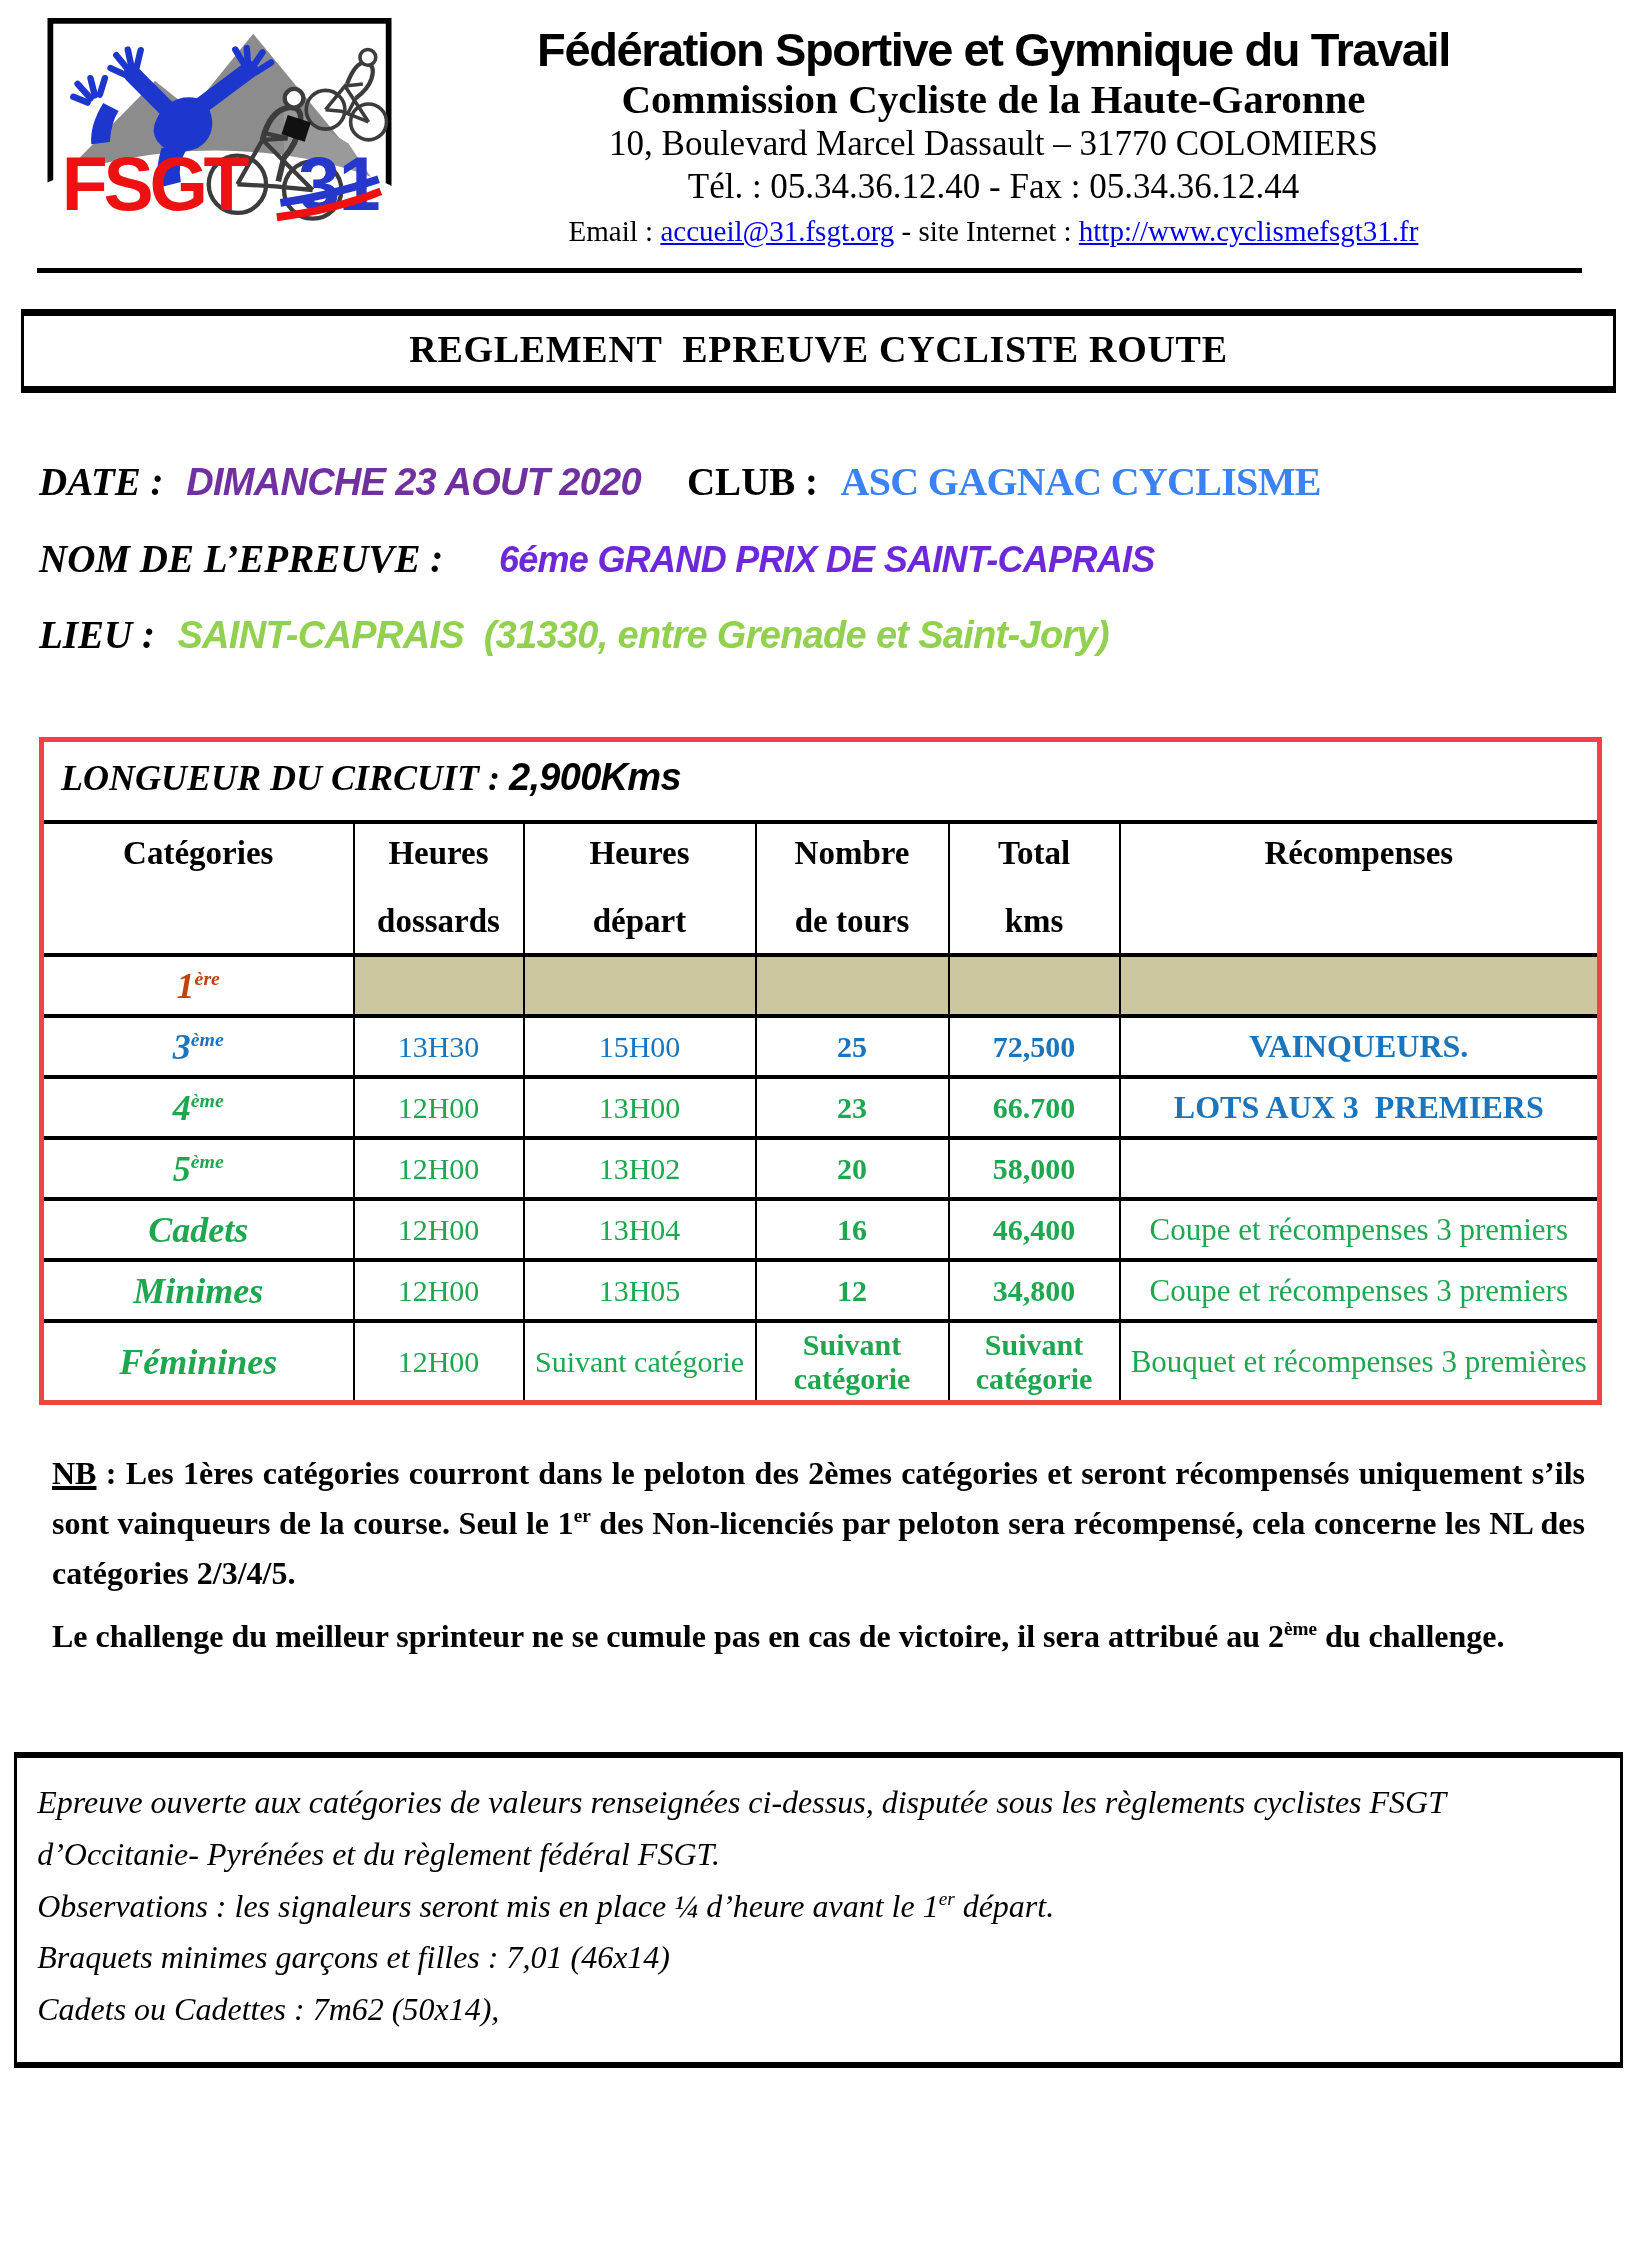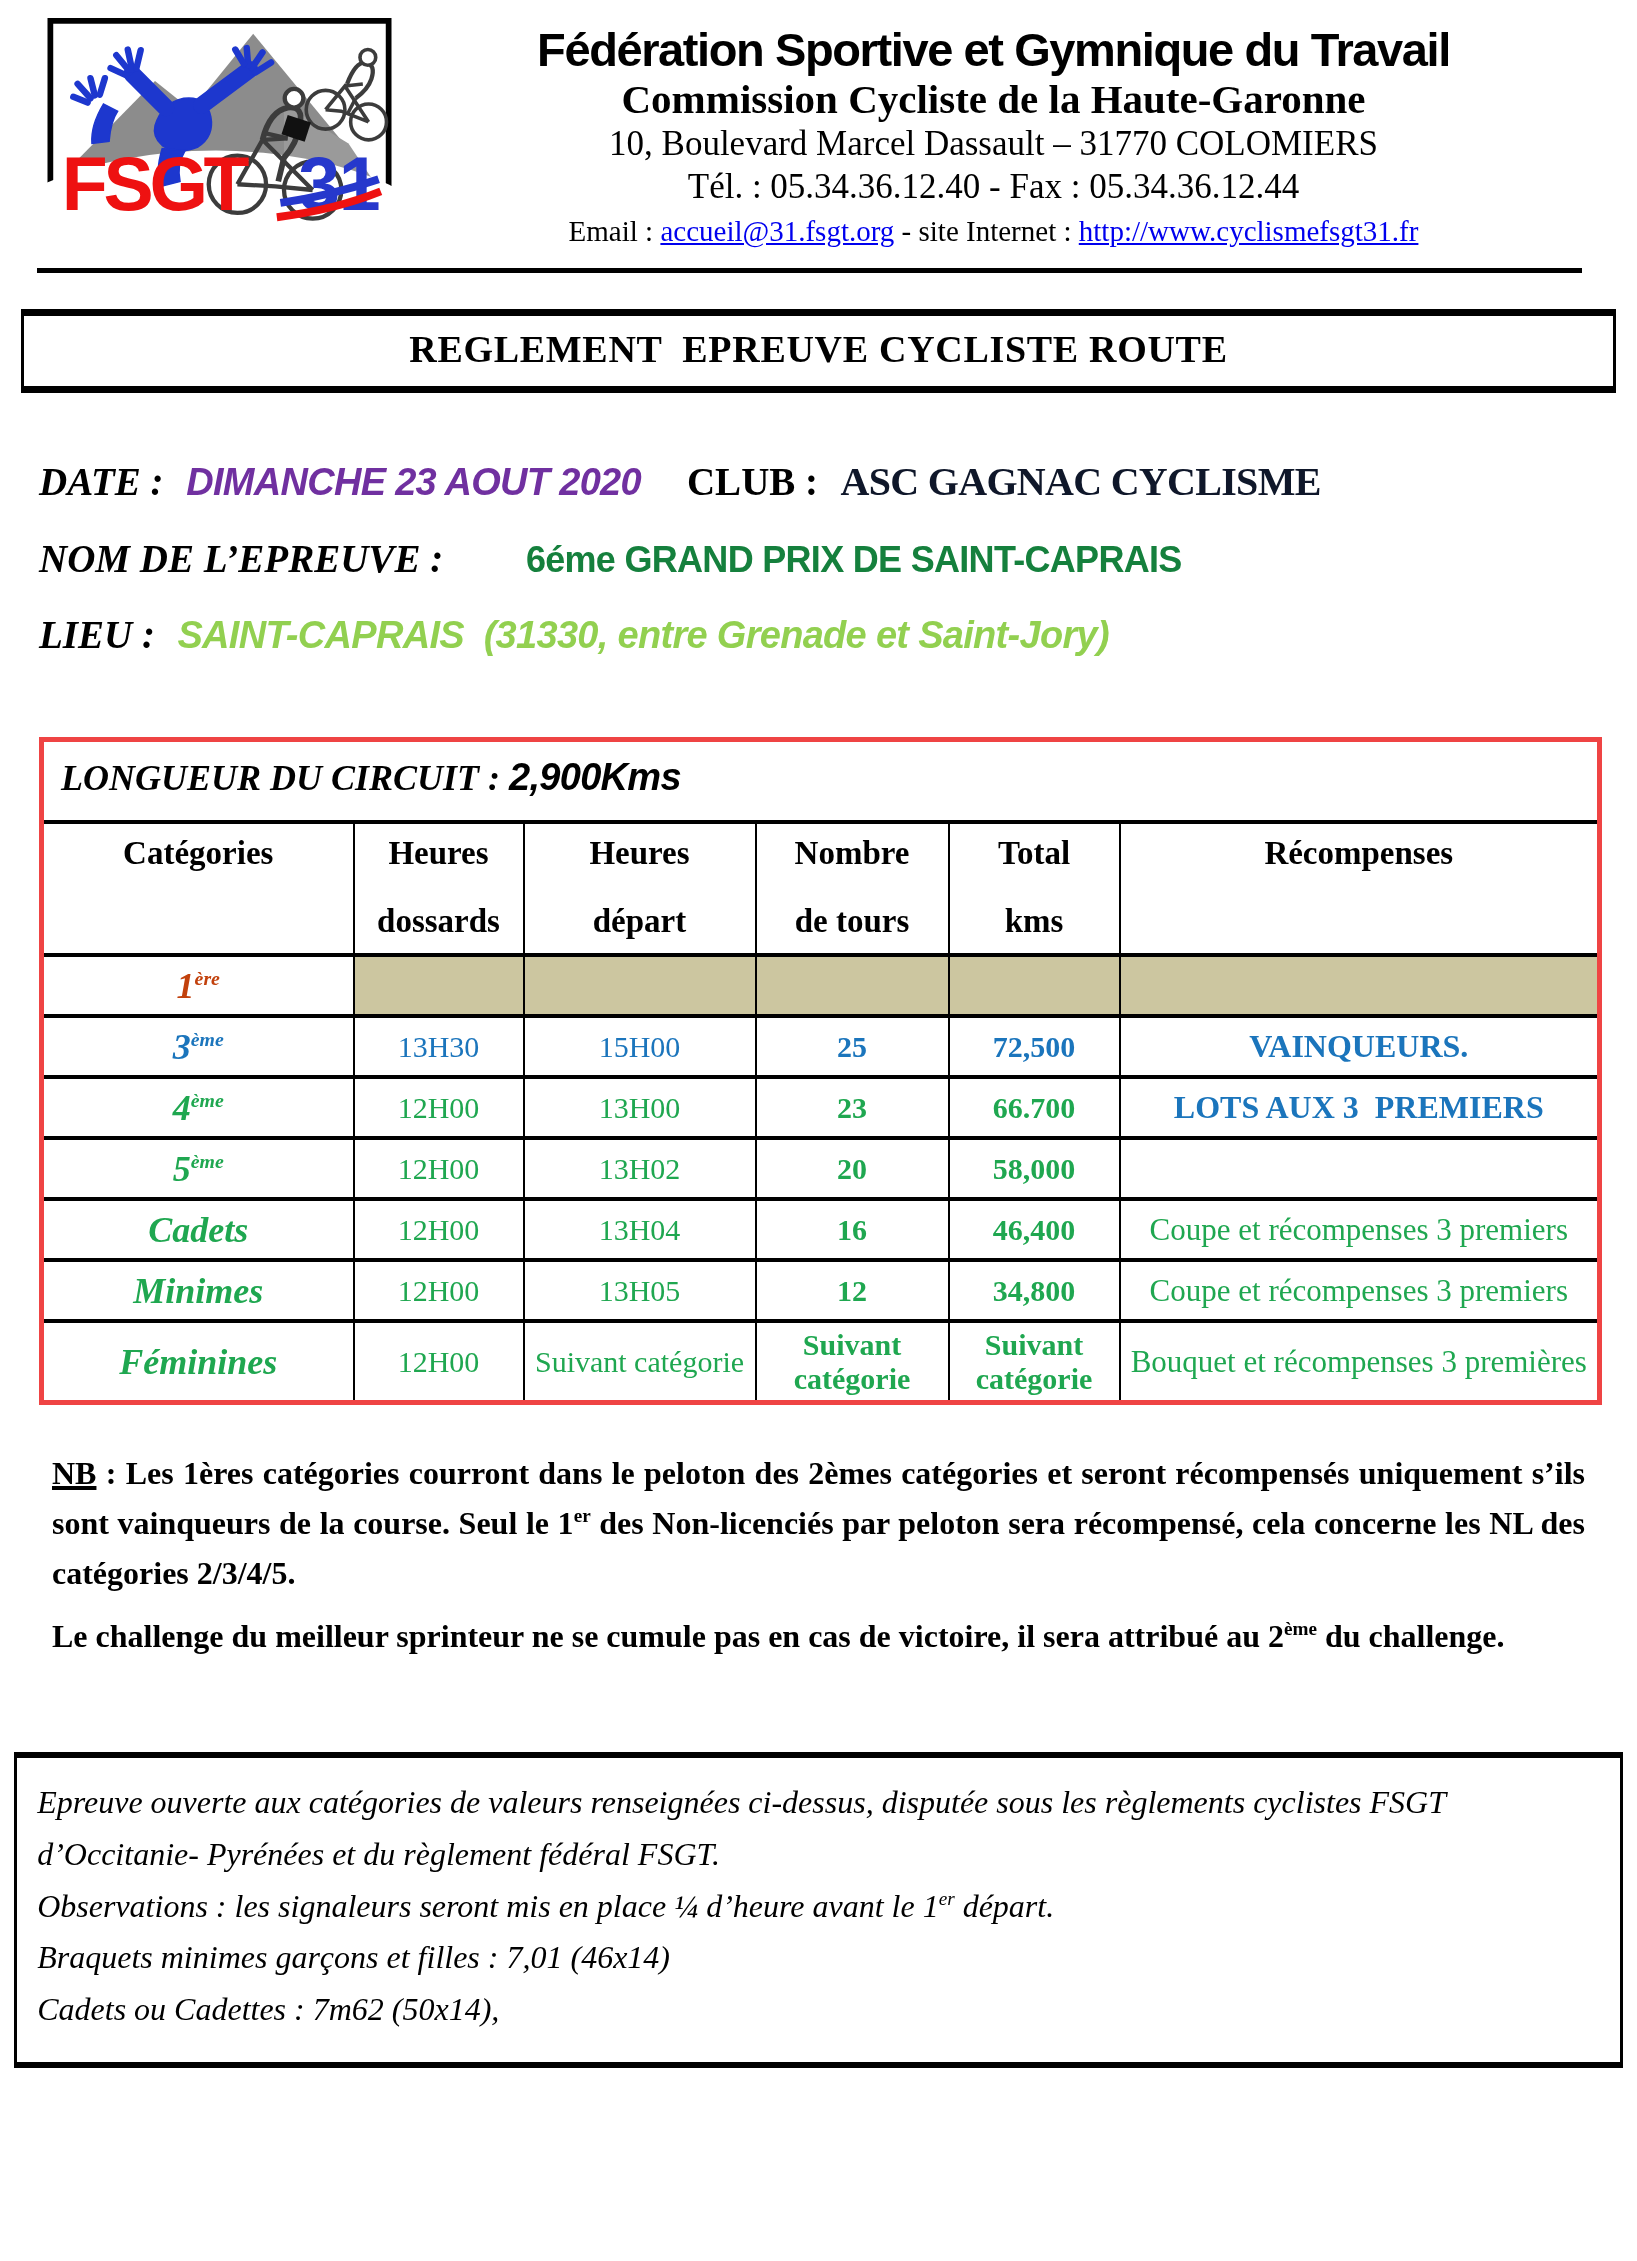--- a/index.html
+++ b/index.html
@@ -34,22 +34,22 @@
     border:3.6px solid #000;border-top-width:7.1px;border-bottom-width:7.1px;
     text-align:center;padding:11.4px 0 14.2px;
   }
   .title-box span{font-weight:bold;font-size:38px;letter-spacing:0.7px;}
   
   .info{margin:65px 39px 0 39px;}
   .info-line{margin-bottom:31px;white-space:nowrap;}
   .lbl-i{font-style:italic;font-weight:bold;font-size:39px;}
   .lbl-u{font-weight:bold;font-size:39px;}
   .purple-sans{font-family:"Liberation Sans",sans-serif;font-style:italic;font-weight:bold;font-size:38px;color:#7030A0;letter-spacing:-0.7px;}
-  .purple-serif{font-weight:bold;font-size:40px;color:#0f172a;letter-spacing:-0.7px;}
-  .green-sans{font-family:"Liberation Sans",sans-serif;font-weight:bold;font-size:36px;color:#15803d;letter-spacing:-0.7px;margin-left:27px;}
+  .purple-serif{font-weight:bold;font-size:40px;color:#3b82f6;letter-spacing:-0.7px;}
+  .green-sans{font-family:"Liberation Sans",sans-serif;font-style:italic;font-weight:bold;font-size:36px;color:#6d28d9;letter-spacing:-0.7px;}
   .lgreen-sans{font-family:"Liberation Sans",sans-serif;font-style:italic;font-weight:bold;font-size:38px;color:#92D050;letter-spacing:-0.7px;}
   .gap{display:inline-block;width:46px;}
   .gap-s{display:inline-block;width:12.8px;}
   
   table.cats{border-collapse:collapse;margin:80px 39px 0 39px;width:1558px;border:5px solid #ef4444;table-layout:fixed;}
   table.cats td{border:2.1px solid #000;border-top-width:4.3px;border-bottom-width:4.3px;text-align:center;vertical-align:middle;overflow:hidden;}
   .circuit-cell{text-align:left !important;padding:14.2px 0 21.3px 17px;}
   .circuit-lbl{font-style:italic;font-weight:bold;font-size:36px;}
   .circuit-val{font-family:"Liberation Sans",sans-serif;font-style:italic;font-weight:bold;font-size:38px;letter-spacing:-0.7px;}
   .hdr-cell{vertical-align:top !important;padding:11.4px 0 12.8px;font-weight:bold;font-size:33px;}

